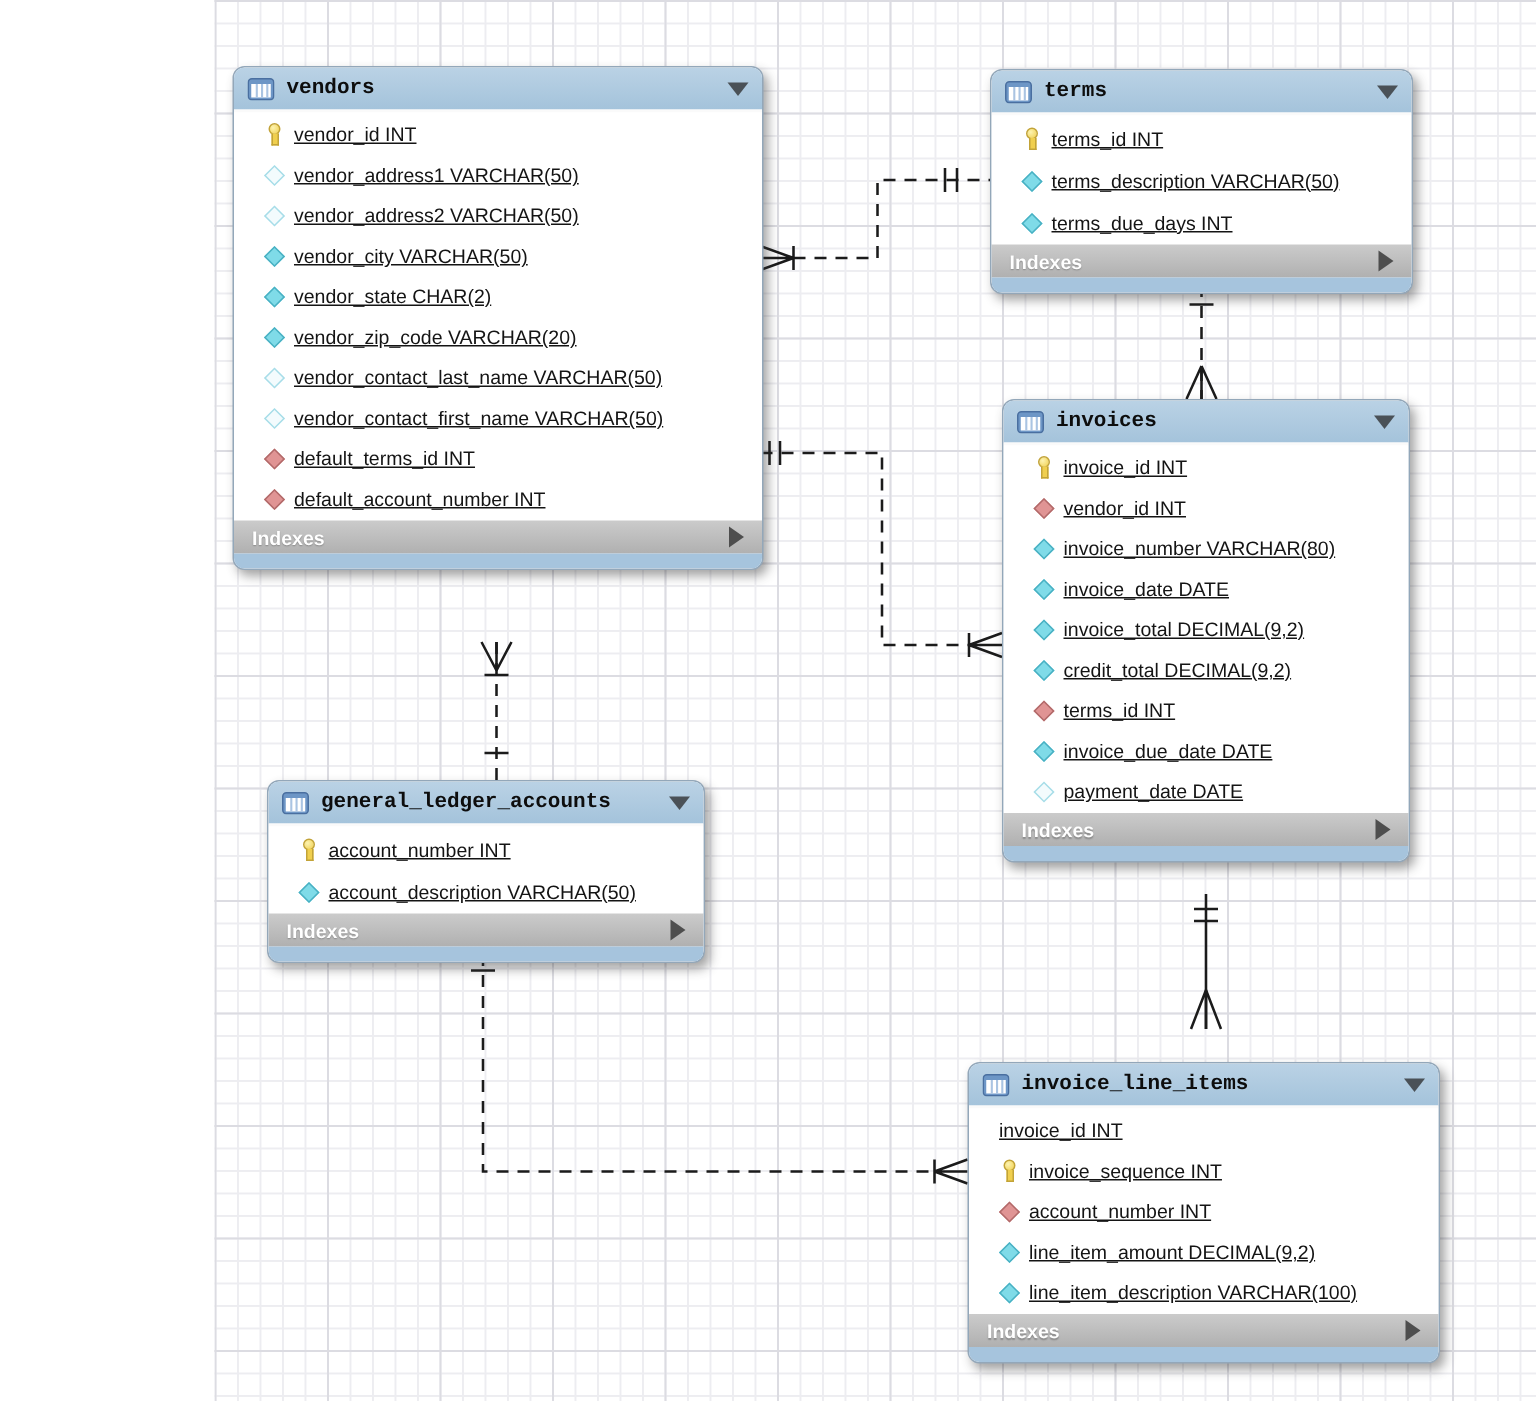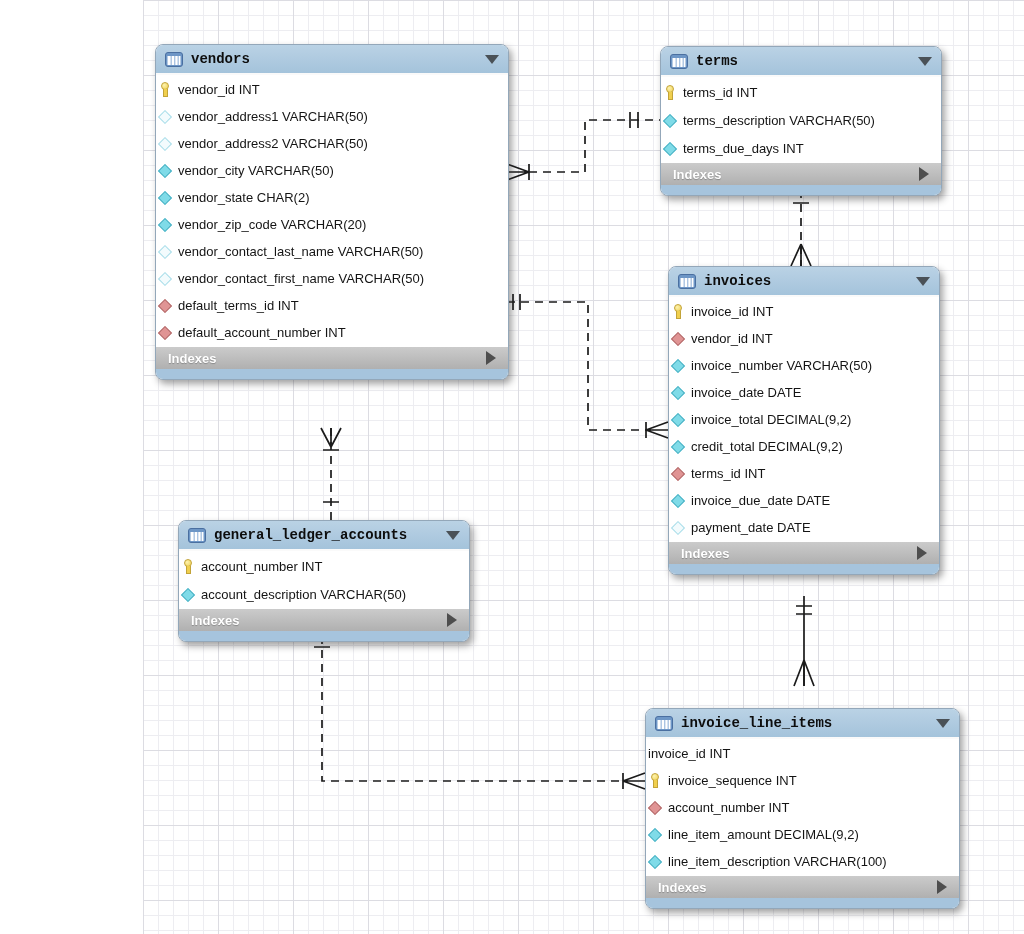--- a/index.html
+++ b/index.html
@@ -22,22 +22,22 @@
     box-shadow:3px 4px 7px rgba(50,50,50,.45);}
   .thead{height:28px;display:flex;align-items:center;gap:8px;padding:0 9px;
     background:linear-gradient(180deg,#bad2e5,#a4c3db);
     border-bottom:2px solid #fafafa;font-family:Liberation Mono, monospace;}
   .ttitle{font-size:14px;font-weight:bold;color:#0d0d0d;}
   .ticon{display:inline-flex;flex:0 0 18px;}
   .tcollapse{margin-left:auto;width:0;height:0;
     border-left:7px solid transparent;border-right:7px solid transparent;
     border-top:9px solid #4a5157;}
   .tbody{background:#fff;padding:1px 0;}
-  .trow{height:27px;display:flex;align-items:center;gap:6px;padding:0 2px;
-    font-size:13px;color:#141414;white-space:nowrap;}
+  .trow{height:27px;display:flex;align-items:center;gap:6px;padding:0 20px;
+    font-size:13px;color:#141414;white-space:nowrap;text-decoration:underline;}
   .h28 .trow{height:28px;}
   .col-icon{position:relative;width:14px;height:15px;flex:0 0 14px;}
   .col-icon[data-icon="key"]::before{content:"";position:absolute;left:3px;top:0;
     width:6px;height:6px;border-radius:50%;
     background:radial-gradient(circle at 35% 35%, #fdf3b0, #f0cf4e);
     border:1px solid #c2a338;}
   .col-icon[data-icon="key"]::after{content:"";position:absolute;left:5px;top:7px;
     width:3px;height:7px;background:#f0cf4e;border:1px solid #c2a338;border-top:none;}
   .col-icon[data-icon^="diamond"]::before{content:"";position:absolute;left:2px;top:3px;
     width:8px;height:8px;transform:rotate(45deg);}
@@ -208,21 +208,21 @@
       <div class="trow">
           <span class="col-icon" data-icon="key"></span>
           <span>invoice_id INT</span>
         </div>
       <div class="trow">
           <span class="col-icon" data-icon="diamond-red"></span>
           <span>vendor_id INT</span>
         </div>
       <div class="trow">
           <span class="col-icon" data-icon="diamond-filled"></span>
-          <span>invoice_number VARCHAR(50)</span>
+          <span>invoice_number VARCHAR(80)</span>
         </div>
       <div class="trow">
           <span class="col-icon" data-icon="diamond-filled"></span>
           <span>invoice_date DATE</span>
         </div>
       <div class="trow">
           <span class="col-icon" data-icon="diamond-filled"></span>
           <span>invoice_total DECIMAL(9,2)</span>
         </div>
       <div class="trow">

